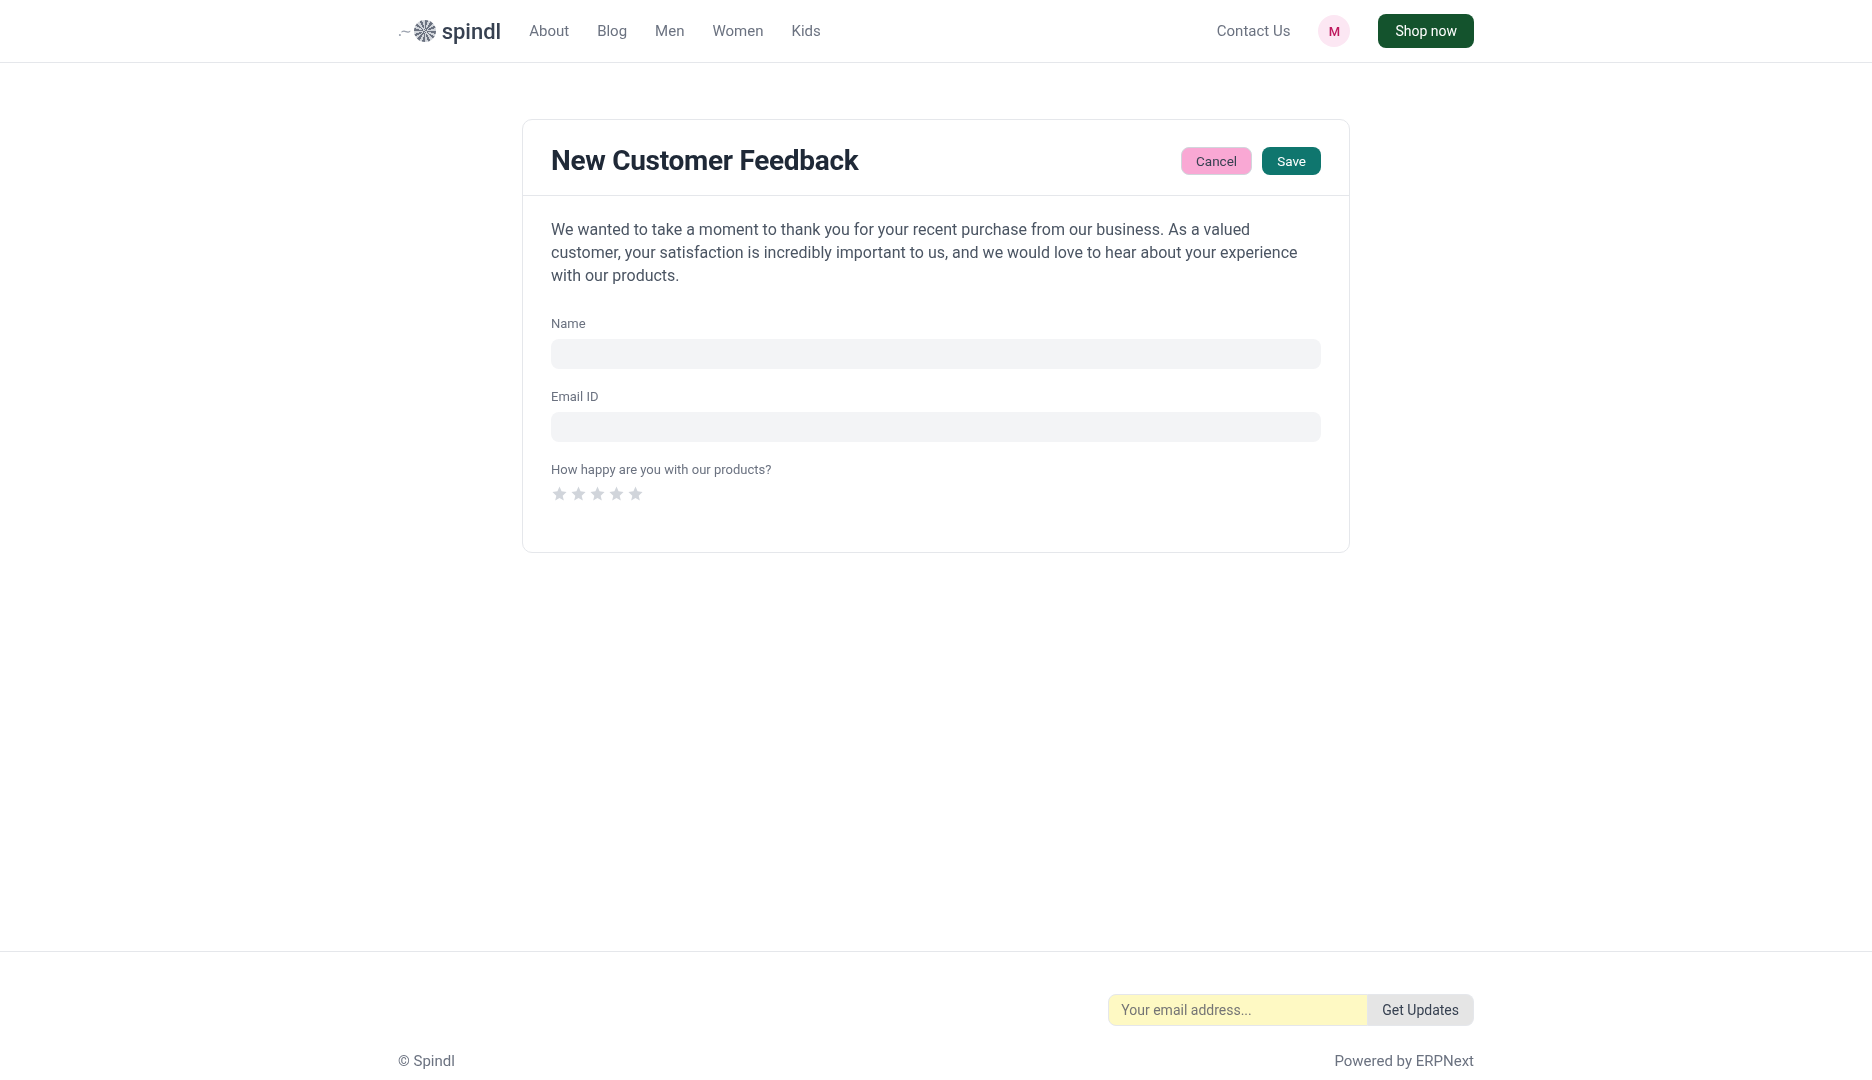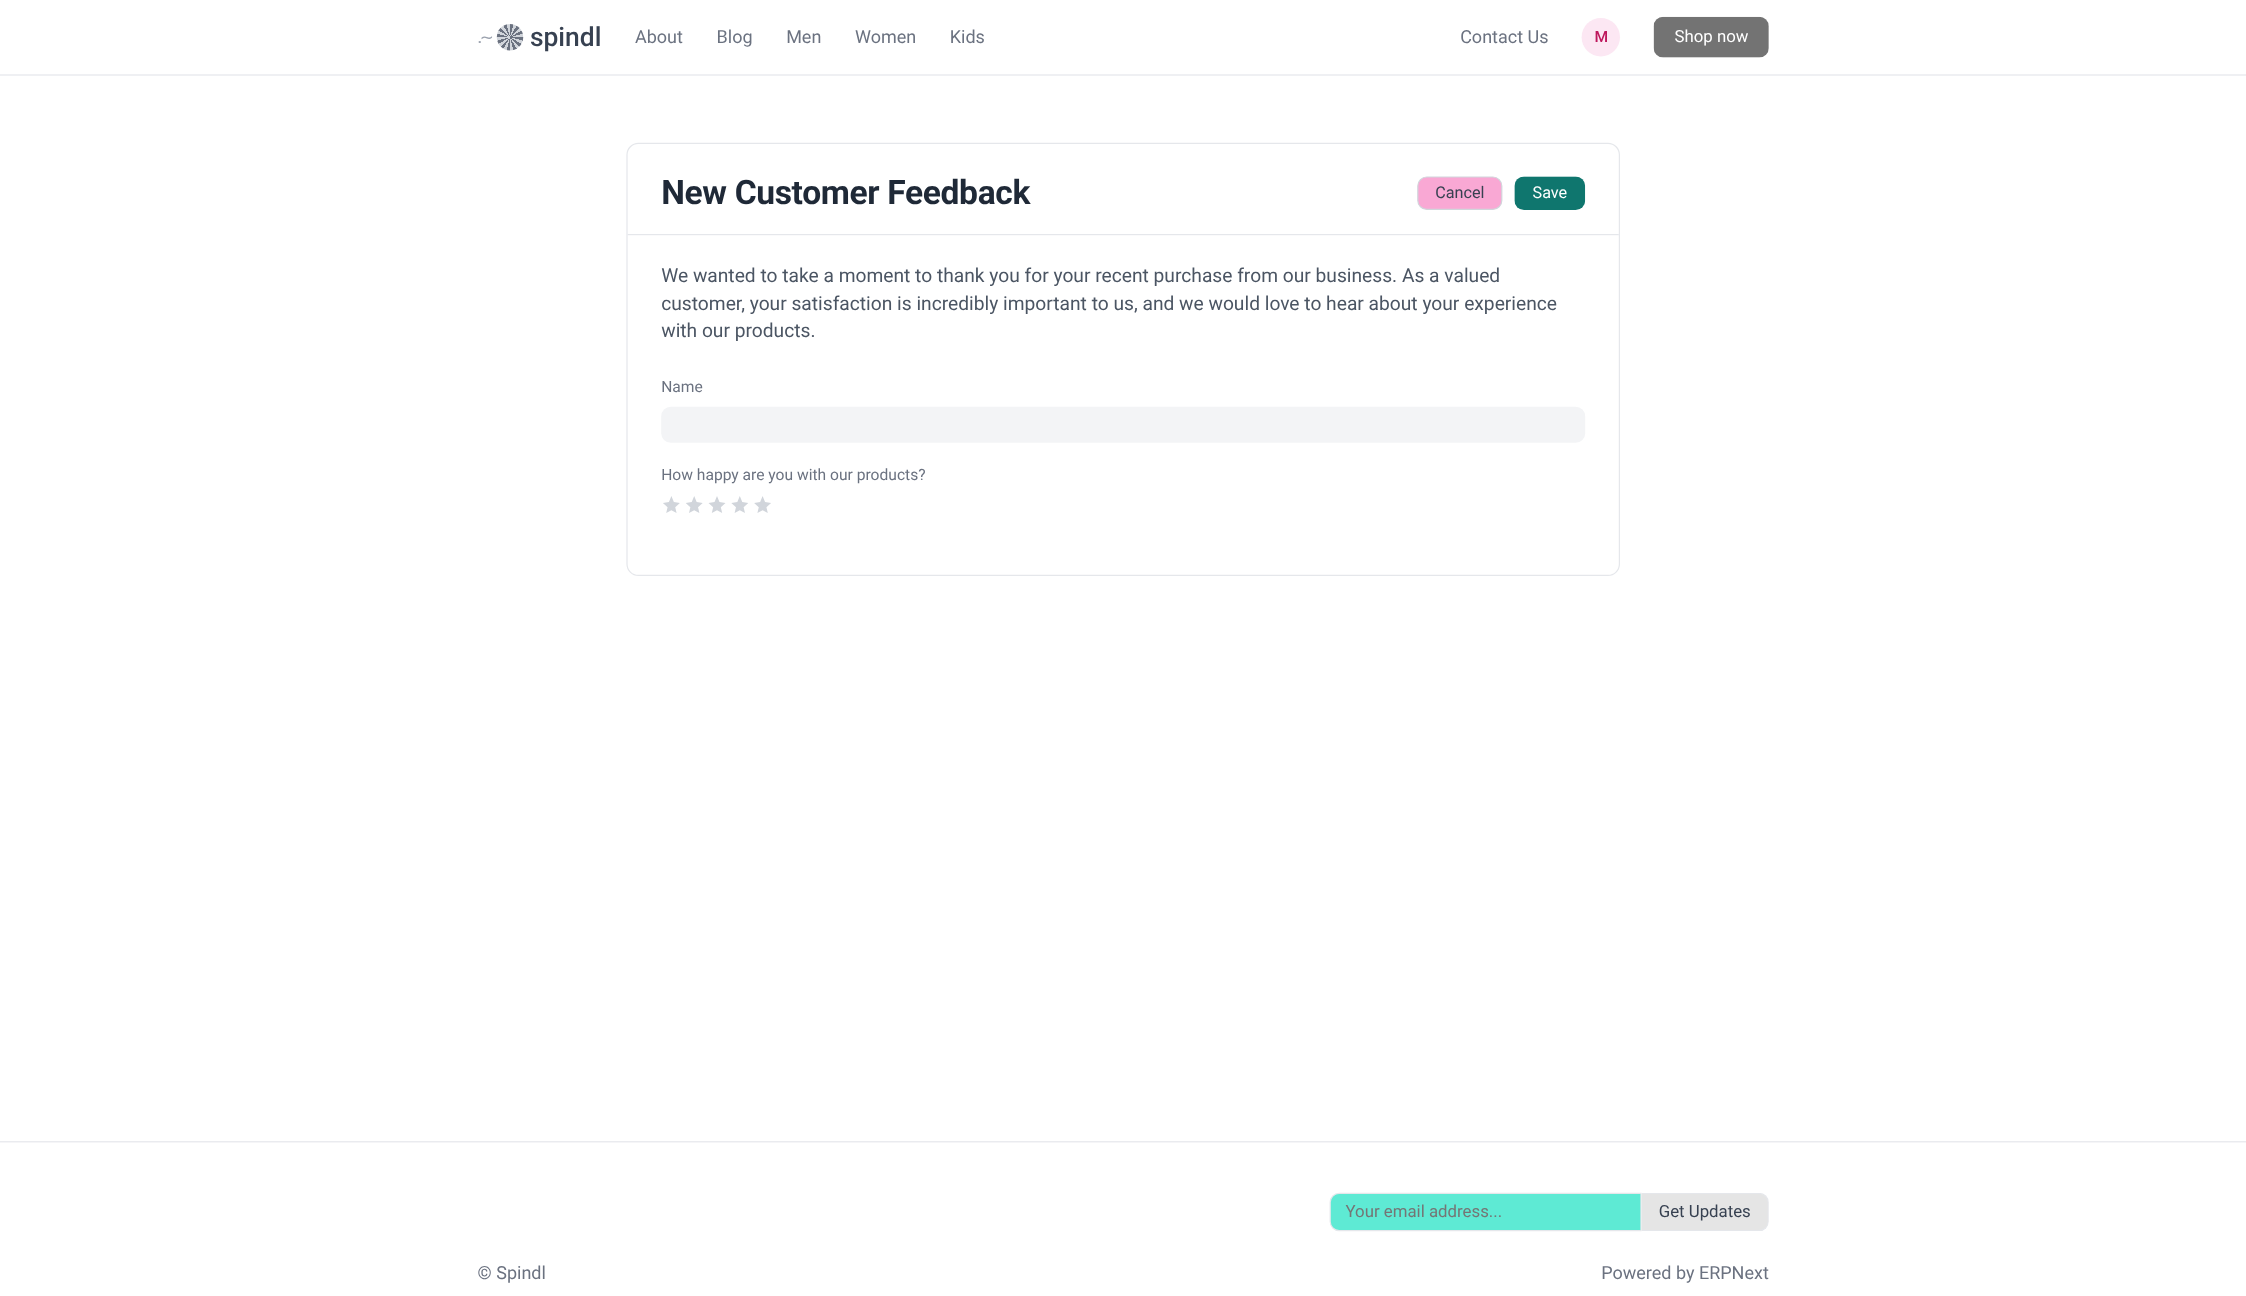--- a/index.html
+++ b/index.html
@@ -79,21 +79,21 @@
 }
 .btn {
   border-radius: 8px;
   font-size: 14px;
   padding: 8px 16px;
   cursor: pointer;
   border: 1px solid transparent;
   font-family: inherit;
 }
 .btn-primary {
-  background: #737373;
+  background: #14532d;
   color: #fff;
 }
 .btn-default {
   background: #f9a8d4;
   color: #374151;
   border-color: #d1d5db;
 }
 .btn-save {
   background: #0f766e;
   color: #fff;
@@ -193,21 +193,21 @@
   display: flex;
 }
 .sub-input {
   width: 260px;
   height: 32px;
   border: 1px solid #e5e7eb;
   border-radius: 8px 0 0 8px;
   padding: 6px 12px;
   font-size: 14px;
   color: #6b7280;
-  background: #5eead4;
+  background: #fef9c3;
   font-family: inherit;
 }
 .sub-btn {
   height: 32px;
   border: 1px solid #e5e7eb;
   border-left: none;
   border-radius: 0 8px 8px 0;
   background: #e5e5e5;
   padding: 0 14px;
   font-size: 14px;
@@ -262,20 +262,24 @@
       </div>
     </div>
     <div class="card-body">
       <p class="intro">We wanted to take a moment to thank you for your recent purchase from our business. As a valued customer, your satisfaction is incredibly important to us, and we would love to hear about your experience with our products.</p>
 
       <div class="field">
         <label class="field-label">Name</label>
         <input class="input" type="text" value="" style="">
       </div>
 
+      <div class="field">
+        <label class="field-label">Email ID</label>
+        <input class="input" type="text" value="" style="">
+      </div>
 
       <div class="field">
         <label class="field-label">How happy are you with our products?</label>
         <div class="stars">
           <span class="star"><svg viewBox="0 0 24 24">
                 <path d="M12 2l2.9 6.9L22 10l-5.5 5 1.6 7L12 18.5 5.9 22l1.6-7L2 10l7.1-1.1z"></path>
               </svg></span>
           <span class="star"><svg viewBox="0 0 24 24">
                 <path d="M12 2l2.9 6.9L22 10l-5.5 5 1.6 7L12 18.5 5.9 22l1.6-7L2 10l7.1-1.1z"></path>
               </svg></span>

